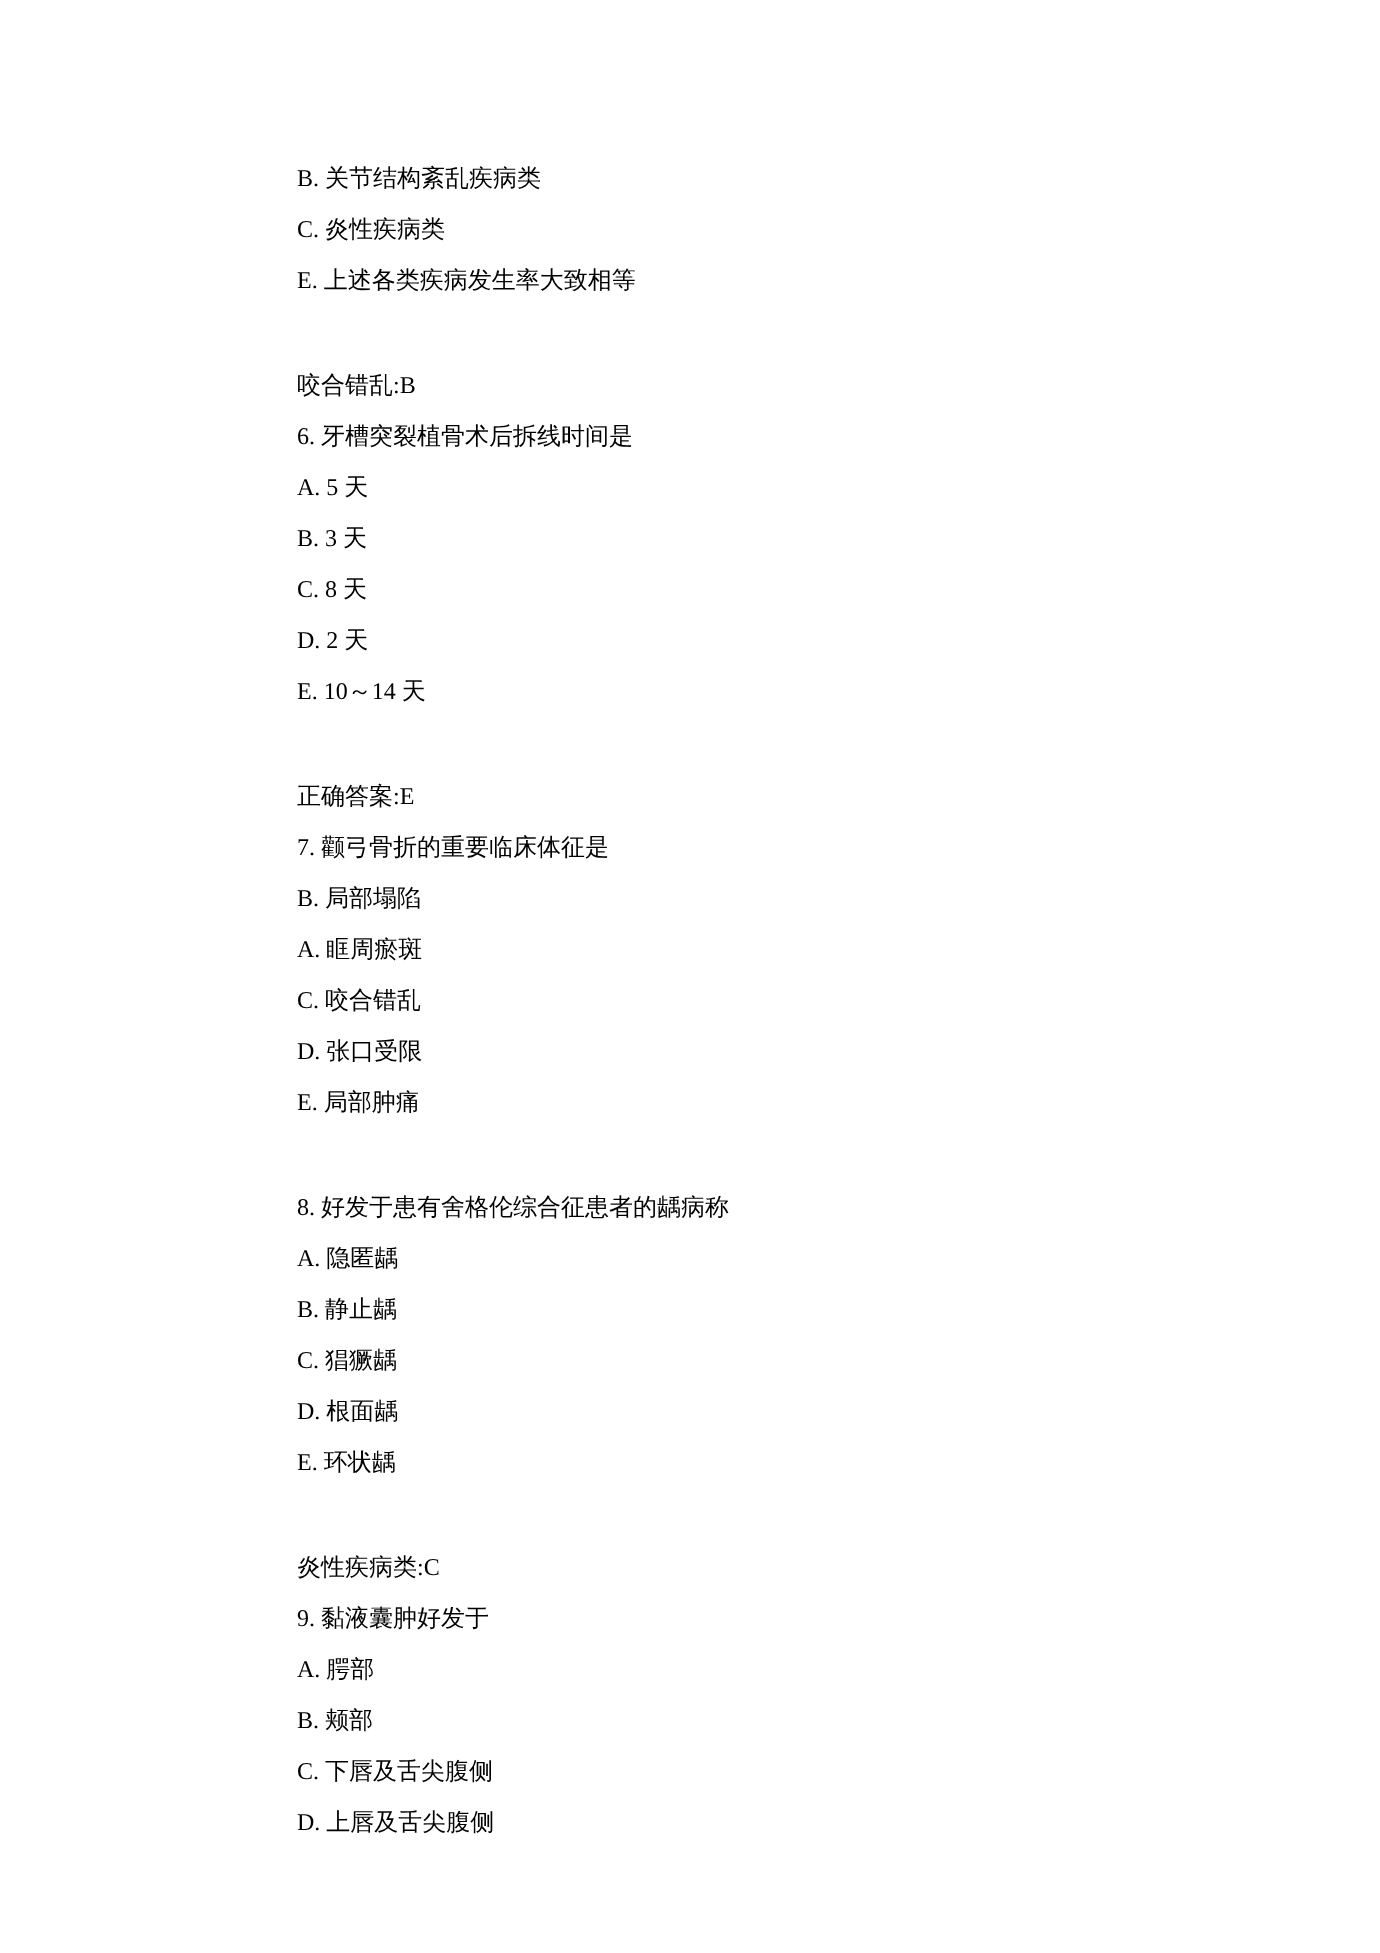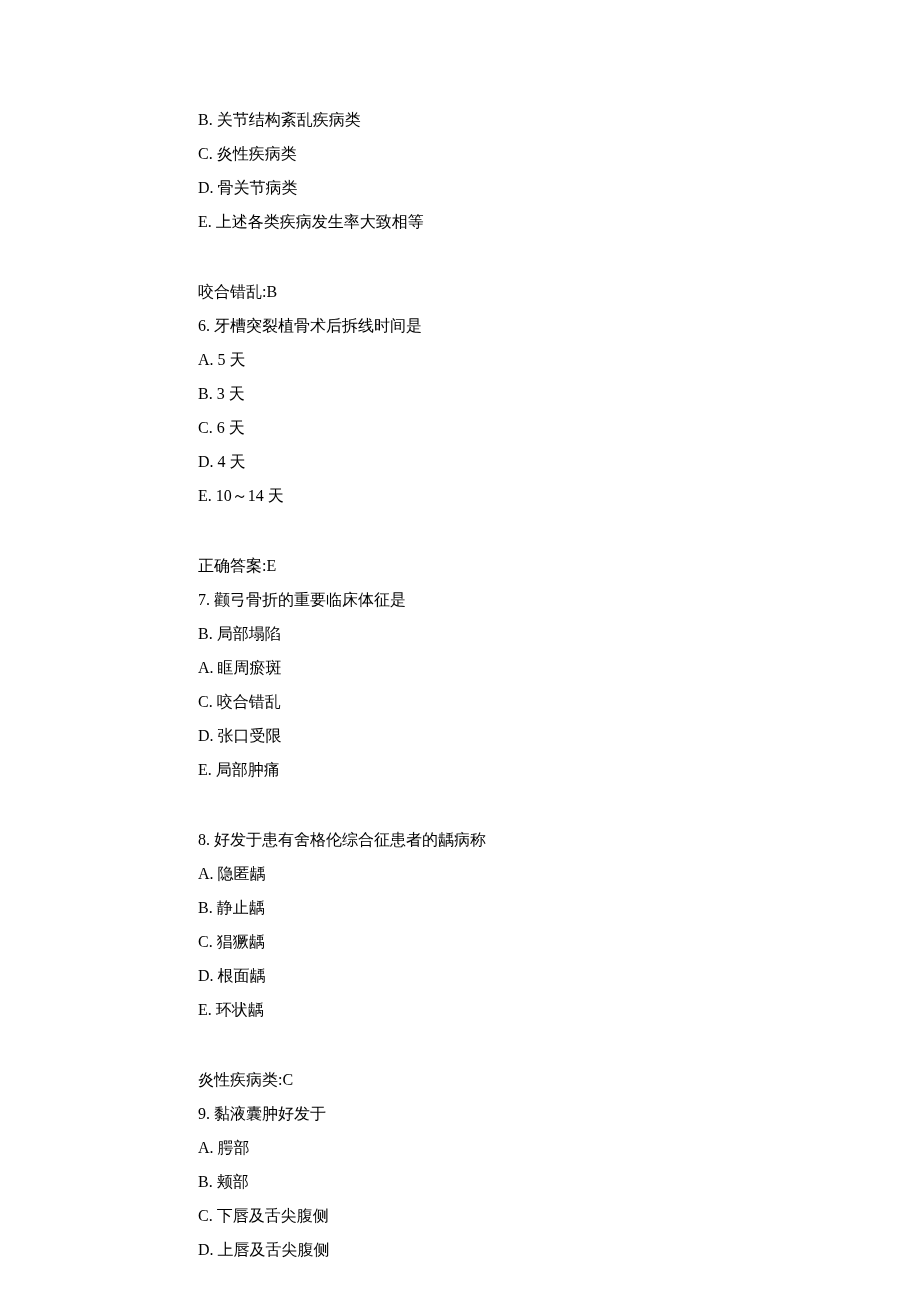--- a/index.html
+++ b/index.html
@@ -26,31 +26,30 @@
     margin-bottom: 18px;
   }
 </style>
 </head>
 <body>
 
 <div class="page">
 
   <p class="line">B. 关节结构紊乱疾病类</p>
   <p class="line">C. 炎性疾病类</p>
-  <p class="line">D. 骨关节病类</p>
   <p class="line">E. 上述各类疾病发生率大致相等</p>
 
   <div class="blank"></div>
 
   <p class="line">咬合错乱:B</p>
   <p class="line">6. 牙槽突裂植骨术后拆线时间是</p>
   <p class="line">A. 5 天</p>
   <p class="line">B. 3 天</p>
-  <p class="line">C. 6 天</p>
-  <p class="line">D. 4 天</p>
+  <p class="line">C. 8 天</p>
+  <p class="line">D. 2 天</p>
   <p class="line">E. 10～14 天</p>
 
   <div class="blank"></div>
 
   <p class="line">正确答案:E</p>
   <p class="line">7. 颧弓骨折的重要临床体征是</p>
   <p class="line">B. 局部塌陷</p>
   <p class="line">A. 眶周瘀斑</p>
   <p class="line">C. 咬合错乱</p>
   <p class="line">D. 张口受限</p>

